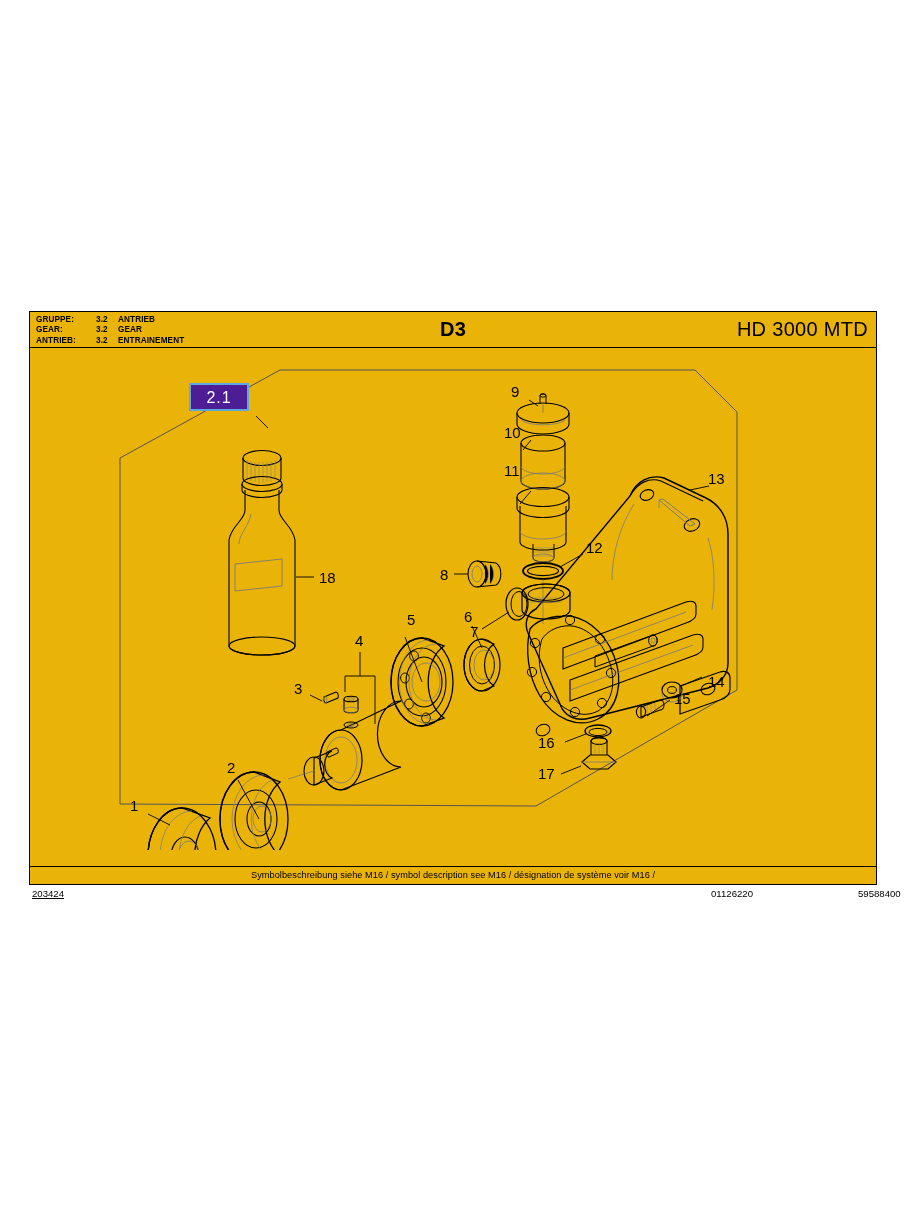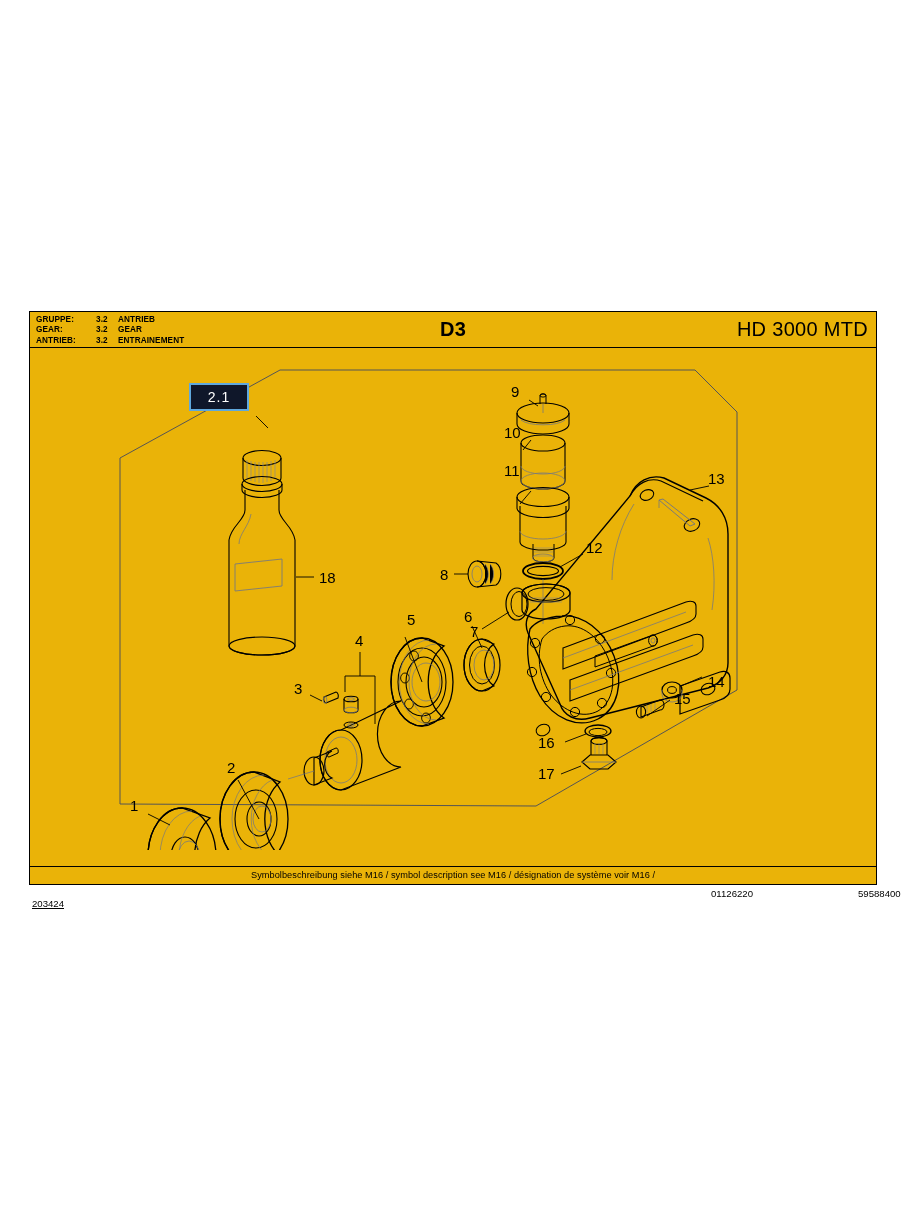--- a/index.html
+++ b/index.html
@@ -110,46 +110,46 @@
     position: absolute;
     left: 29px;
     top: 888px;
     width: 848px;
     height: 16px;
     font-size: 9.6px;
   }
   #footer .f-left {
     position: absolute;
     left: 3px;
-    top: 10px;
+    top: 0;
     text-decoration: underline;
   }
   #footer .f-mid {
     position: absolute;
     left: 682px;
     top: 0;
   }
   #footer .f-right {
     position: absolute;
     left: 829px;
     top: 0;
   }
 
   
   #group-tag {
     position: absolute;
     left: 189px;
     top: 383px;
     width: 60px;
     height: 28px;
-    background: #0f172a;
+    background: #4c1d95;
     border: 2px solid #5fa8dd;
     box-sizing: border-box;
     color: #ffffff;
-    font-size: 14px;
+    font-size: 16px;
     font-weight: normal;
     text-align: center;
     line-height: 25px;
     letter-spacing: 1px;
   }
 
   
   .cnum {
     font-family: "Liberation Sans", sans-serif;
     font-size: 15px;

